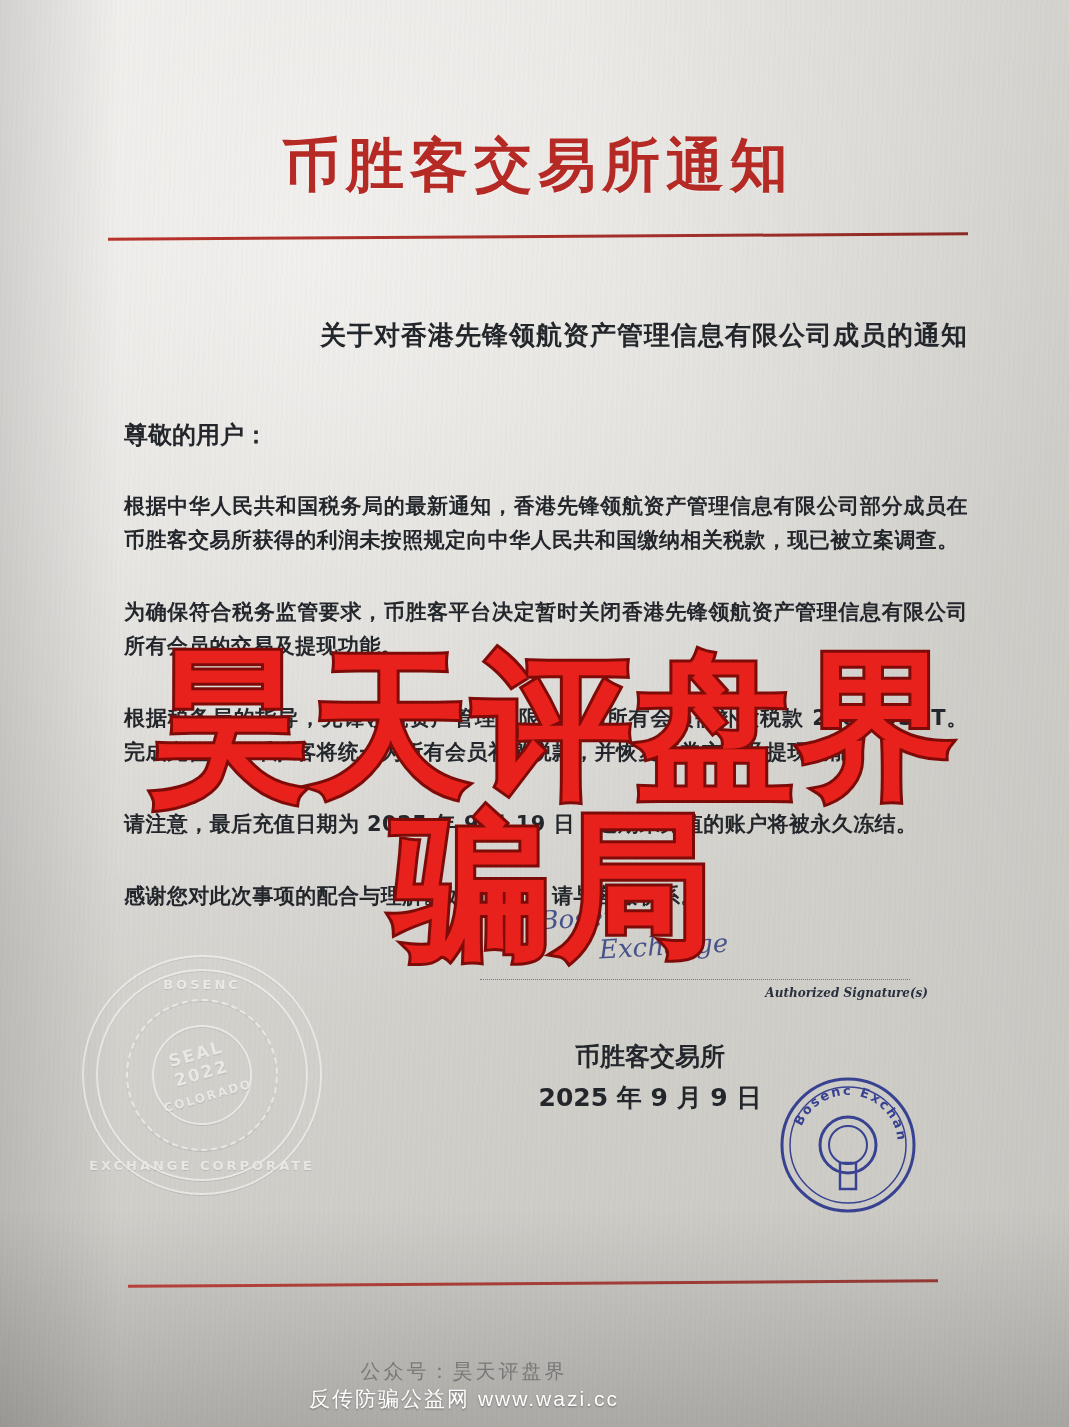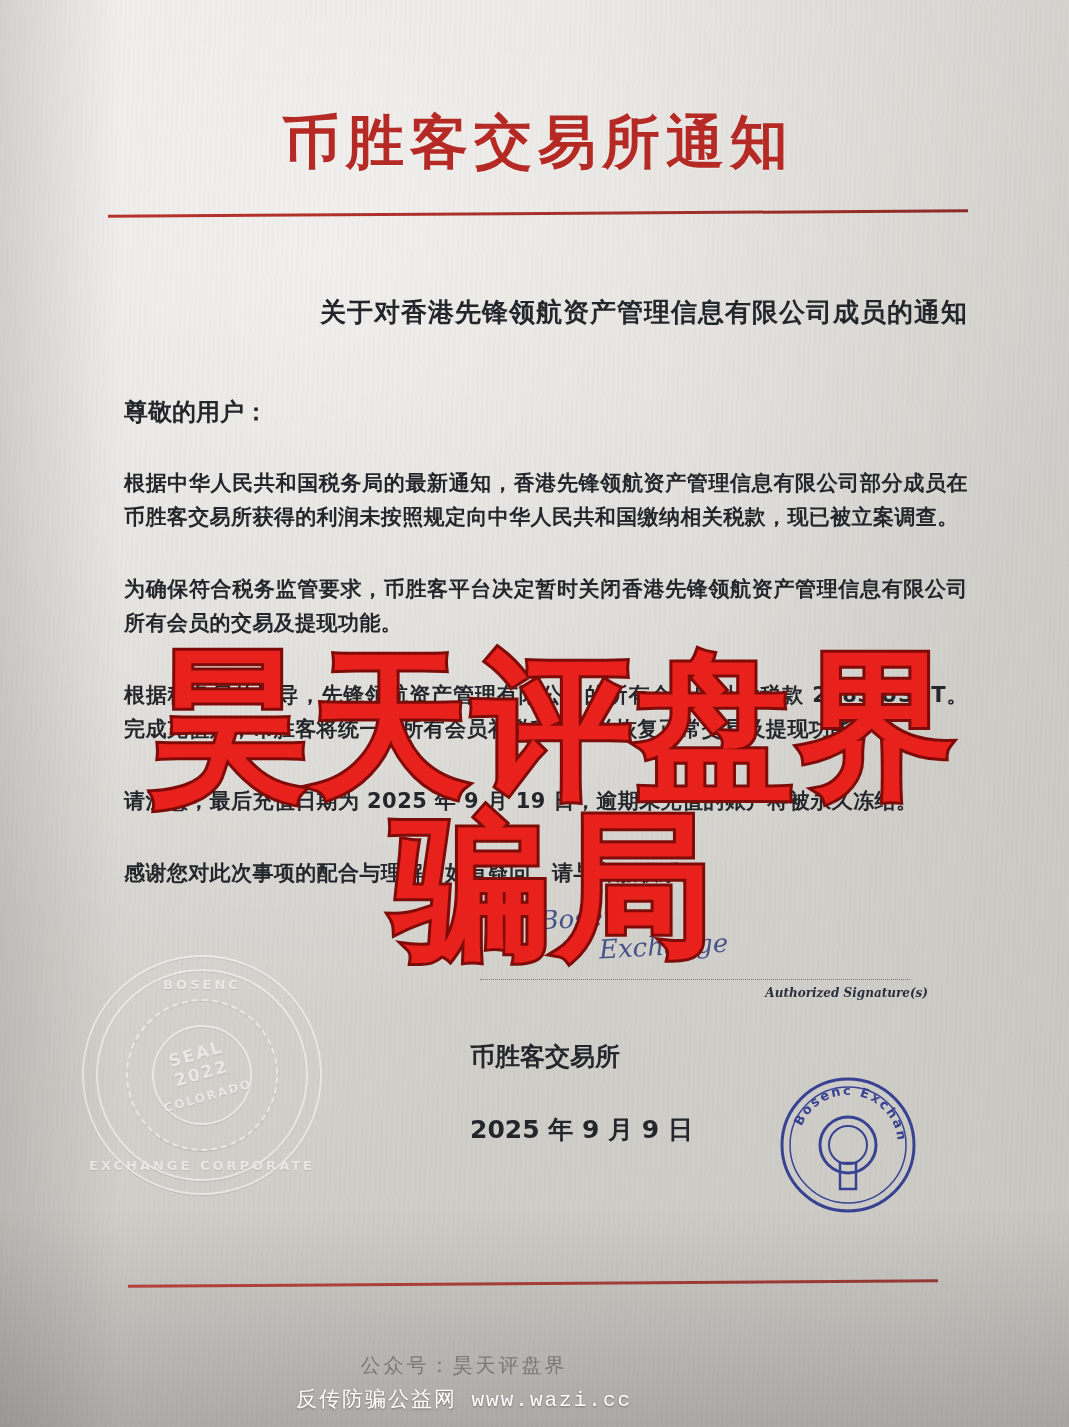--- a/index.html
+++ b/index.html
@@ -39,21 +39,21 @@
     position: absolute;
     left: 0; right: 0; bottom: 0; height: 220px;
     background: linear-gradient(0deg, rgba(0,0,0,0.16), rgba(0,0,0,0));
     pointer-events: none;
   }
 
   
   .doc {
     position: absolute;
     left: 108px;
-    top: 104px;
+    top: 127px;
     width: 860px;
   }
   .doc-title {
     text-align: center;
     color: #b52a25;
     font-family: "DejaVu Sans", sans-serif;
     font-weight: 700;
     font-size: 58px;
     letter-spacing: 6px;
     text-shadow: 0 1px 0 rgba(255,255,255,0.4);
@@ -127,29 +127,30 @@
     text-align: right;
     font-family: "DejaVu Serif", serif;
     font-style: italic;
     font-weight: 700;
     font-size: 12px;
     color: #2a2f3d;
     padding-right: 12px;
   }
   .issuer {
     margin-top: 40px;
+    text-align: center;
     font-family: "DejaVu Sans", sans-serif;
     font-weight: 700;
     font-size: 25px;
     color: #23262b;
     padding-right: 110px;
   }
   .issue-date {
-    margin-top: 40px;
-    text-align: left;
+    margin-top: 8px;
+    text-align: center;
     font-family: "DejaVu Sans", sans-serif;
     font-weight: 700;
     font-size: 25px;
     color: #23262b;
     padding-right: 110px;
   }
 
   
   .emboss {
     position: absolute;
@@ -253,22 +254,21 @@
     text-align: center;
   }
   .footer-top {
     font-family: "DejaVu Sans", sans-serif;
     font-size: 20px;
     color: #6f6f70;
     letter-spacing: 3px;
     opacity: 0.85;
   }
   .footer-bottom {
-    margin-top: 6px;
-    font-family: Liberation Mono, monospace;
+    font-family: Liberation Sans, sans-serif;
     font-size: 21px;
     color: #ffffff;
     letter-spacing: 2px;
     text-shadow: 0 1px 2px rgba(0,0,0,0.35);
   }
 </style>
 </head>
 <body>
 
 <div class="page">

